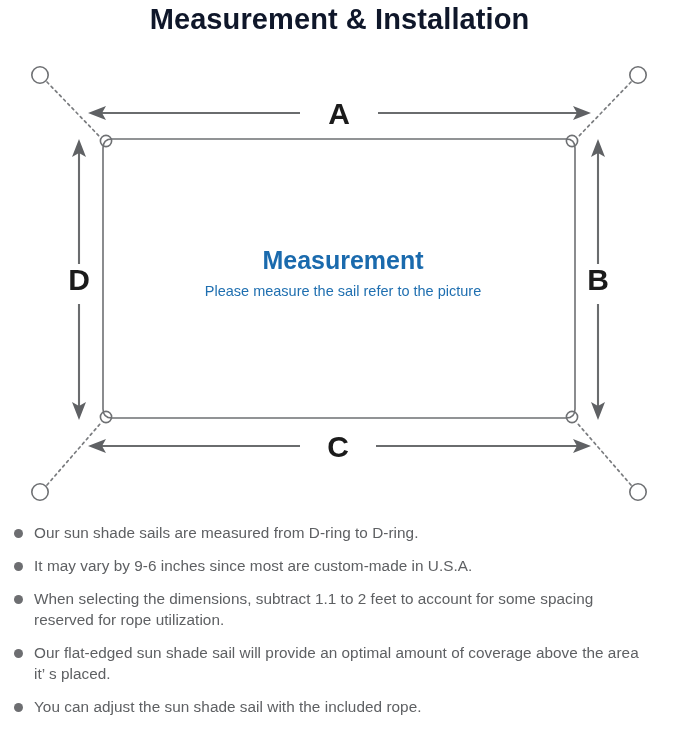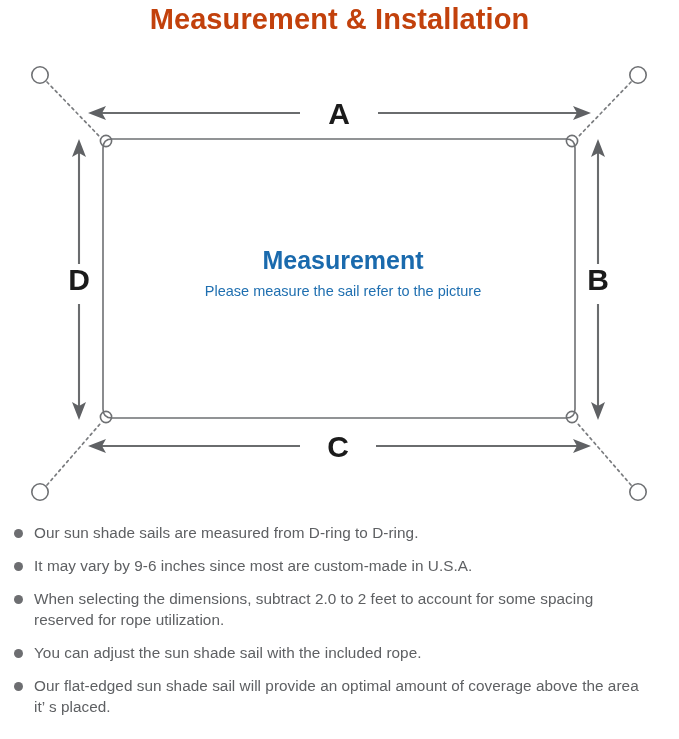--- a/index.html
+++ b/index.html
@@ -21,21 +21,21 @@
     height: 739px;
   }
   .title {
     position: absolute;
     left: 0;
     top: 1px;
     width: 679px;
     text-align: center;
     font-size: 29px;
     font-weight: bold;
-    color: #c2410c;
+    color: #0f172a;
     letter-spacing: 0.1px;
     line-height: 36px;
   }
   #diagram {
     position: absolute;
     left: 0;
     top: 42px;
   }
   .dim-letter {
     font-family: "Liberation Sans", "DejaVu Sans", sans-serif;
@@ -179,25 +179,25 @@
     <div class="note-item">
       <span class="note-bullet"></span>
       <span class="note-text">Our sun shade sails are measured from D-ring to D-ring.</span>
     </div>
     <div class="note-item">
       <span class="note-bullet"></span>
       <span class="note-text">It may vary by 9-6 inches since most are custom-made in U.S.A.</span>
     </div>
     <div class="note-item">
       <span class="note-bullet"></span>
-      <span class="note-text">When selecting the dimensions, subtract 2.0 to 2 feet to account for some spacing reserved for rope utilization.</span>
+      <span class="note-text">When selecting the dimensions, subtract 1.1 to 2 feet to account for some spacing reserved for rope utilization.</span>
+    </div>
+    <div class="note-item">
+      <span class="note-bullet"></span>
+      <span class="note-text">Our flat-edged sun shade sail will provide an optimal amount of coverage above the area it’ s placed.</span>
     </div>
     <div class="note-item">
       <span class="note-bullet"></span>
       <span class="note-text">You can adjust the sun shade sail with the included rope.</span>
     </div>
-    <div class="note-item">
-      <span class="note-bullet"></span>
-      <span class="note-text">Our flat-edged sun shade sail will provide an optimal amount of coverage above the area it’ s placed.</span>
-    </div>
   </div>
 
 </div>
 
 </body></html>

